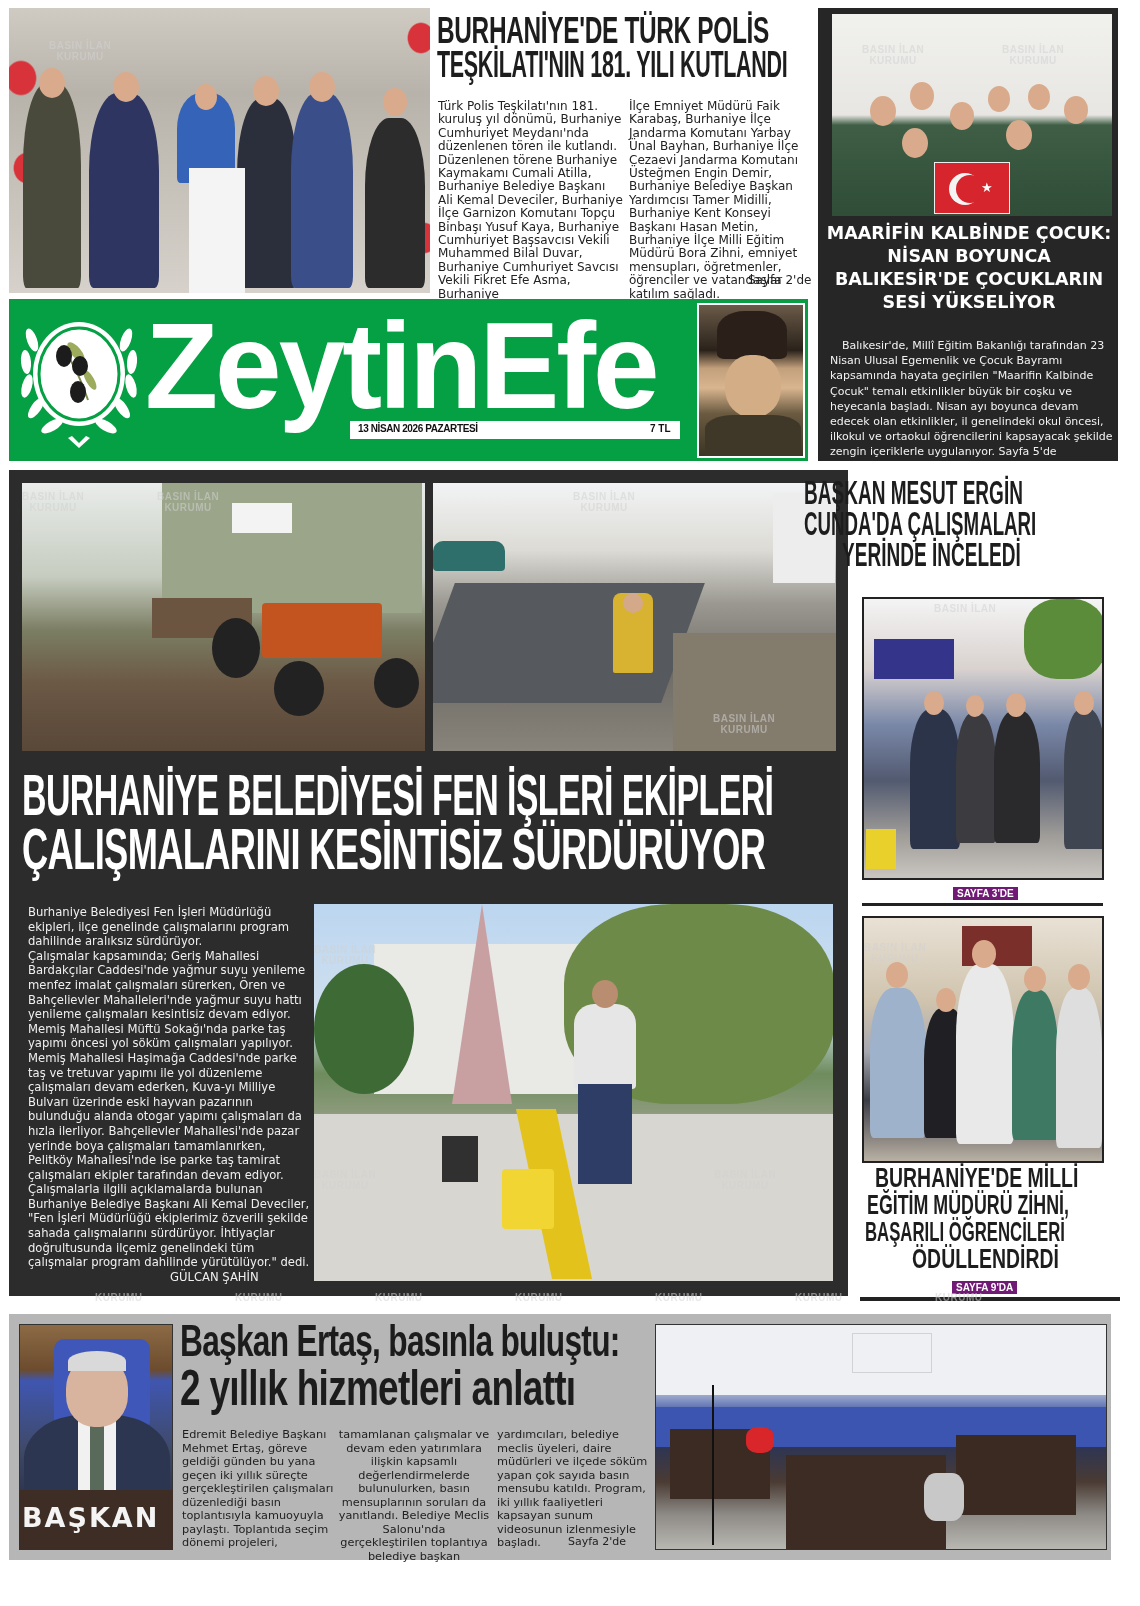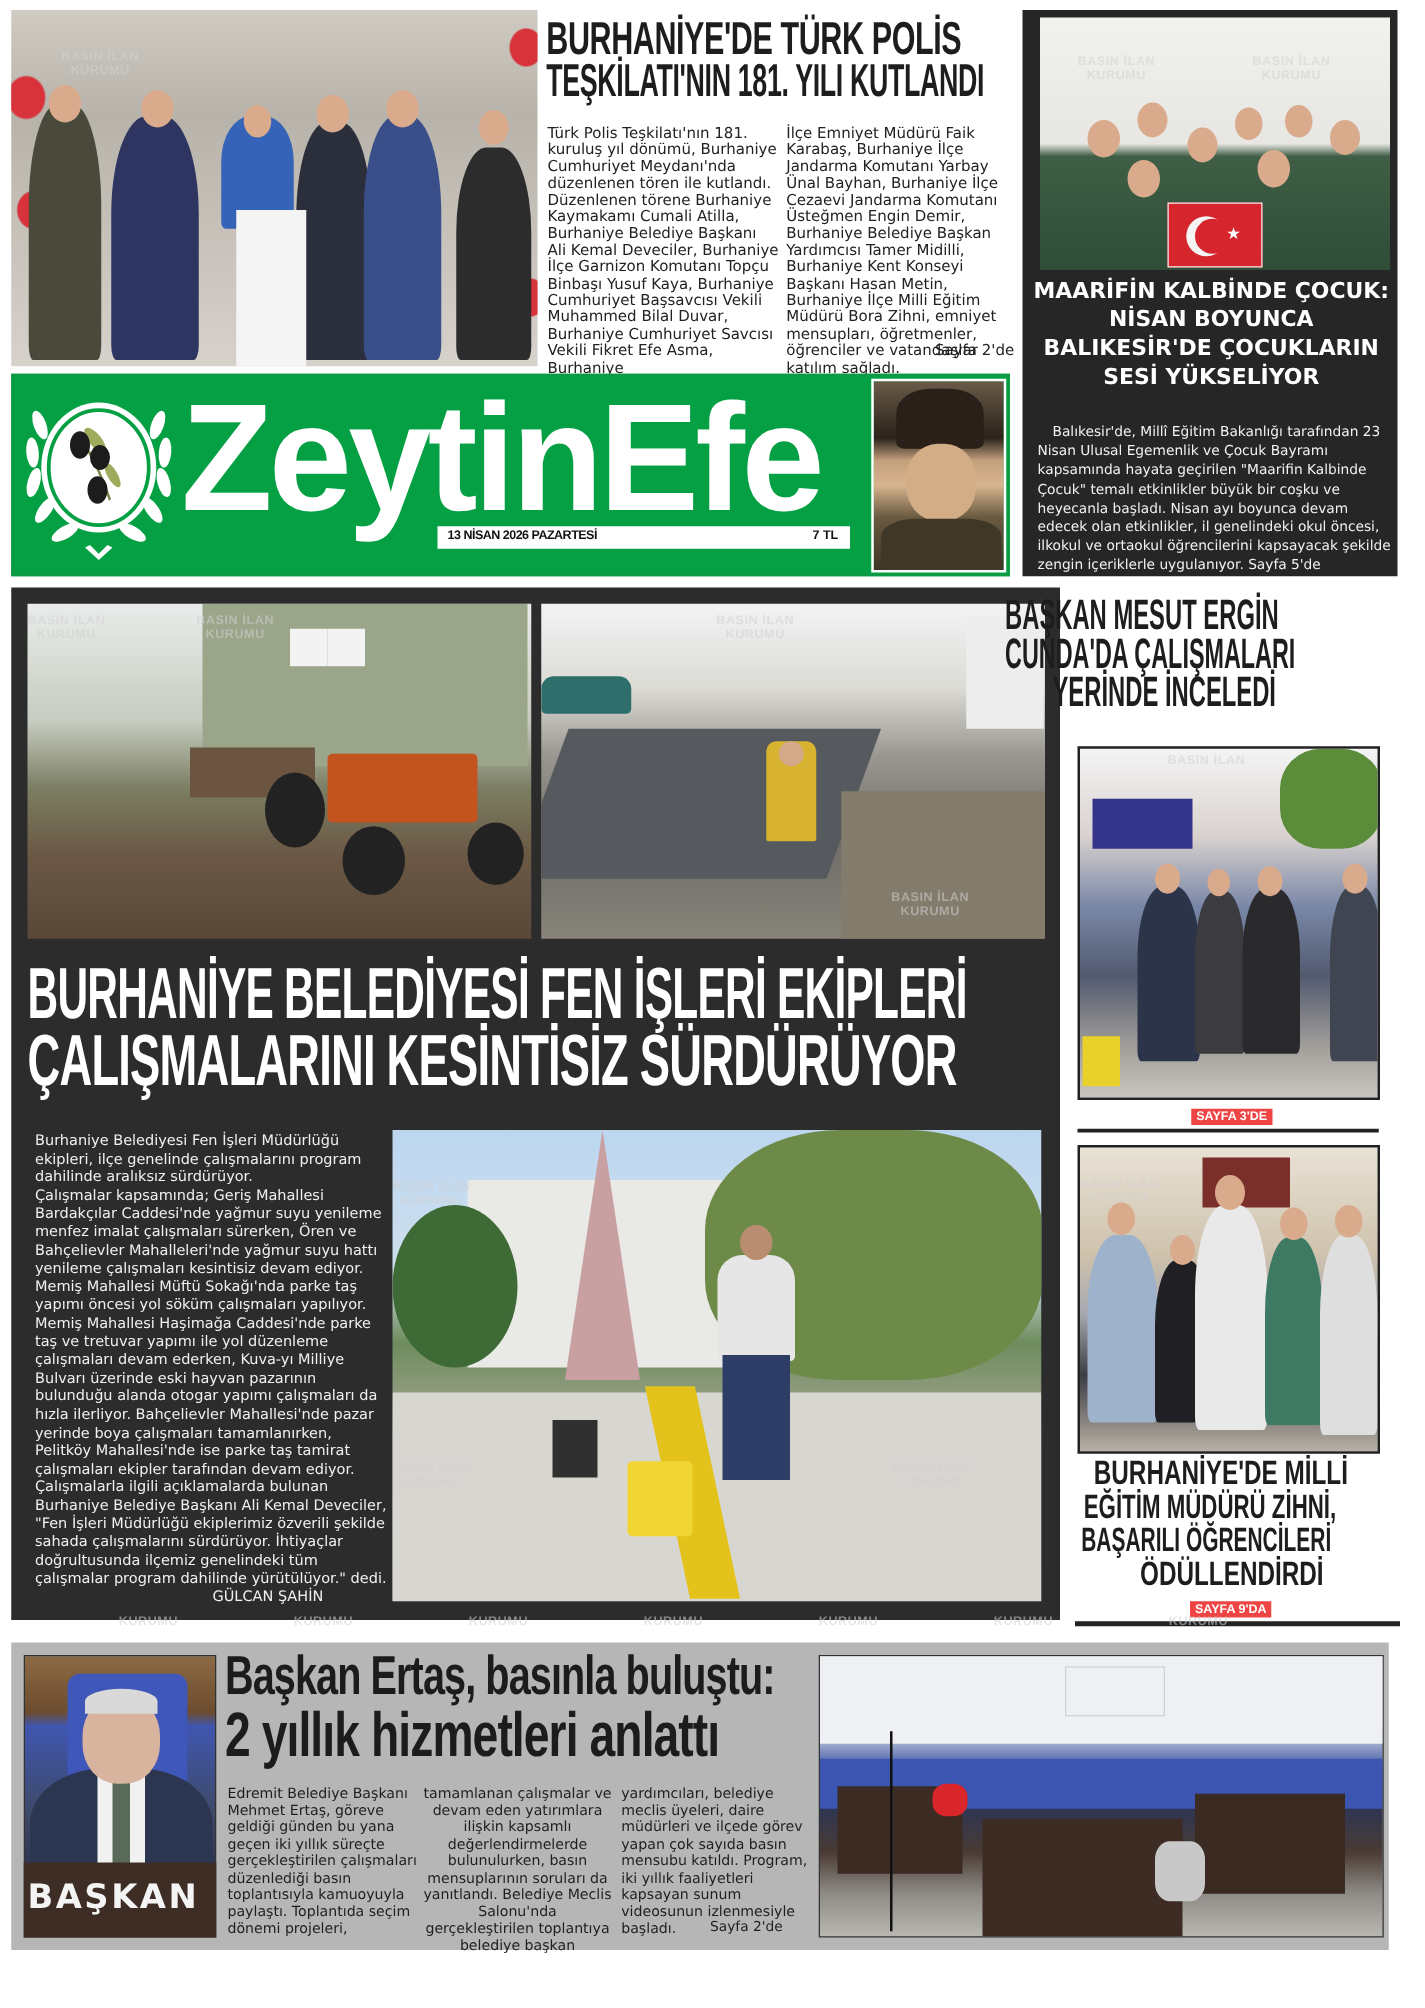--- a/index.html
+++ b/index.html
@@ -52,21 +52,21 @@
     background: linear-gradient(180deg, #f2f3f5 0%, #dcdbd5 25%, #9a9891 45%, #6f6c66 70%, #88847b 100%); }
   #work-title { left: 22px; top: 764px; width: 820px; color: #fff; }
   #work-text { left: 28px; top: 905px; width: 283px; color: #f0f0f0; font-size: 11.6px; line-height: 14.6px; }
   #work-photo-3 { left: 314px; top: 904px; width: 519px; height: 377px;
     background: linear-gradient(180deg, #bcd6f0 0%, #cfe0ee 30%, #6e8c5d 45%, #8b9a7a 55%, #cfcdc6 65%, #d9d7d1 100%); }
 
   
   #ergin-title { left: 804px; top: 475px; width: 262px; text-align: right; color: #1d1d1d; }
   #ergin-photo { left: 862px; top: 597px; width: 242px; height: 283px; border: 2px solid #222;
     background: linear-gradient(180deg, #f4f4f4 0%, #d9d2cf 25%, #7a88a8 45%, #525a70 65%, #a09d99 85%, #c9c6c2 100%); }
-  .sayfa-badge { position: absolute; background: #ef4444; color: #fff; font-size: 10px; font-weight: bold;
+  .sayfa-badge { position: absolute; background: #701a75; color: #fff; font-size: 10px; font-weight: bold;
     font-family: "Liberation Sans", sans-serif; padding: 1px 4px; }
   #ergin-rule { left: 862px; top: 903px; width: 241px; height: 3px; background: #222; }
   #milli-photo { left: 862px; top: 916px; width: 242px; height: 247px; border: 2px solid #222;
     background: linear-gradient(180deg, #e8e1d5 0%, #cfc3ad 35%, #a7a7b0 55%, #3c3c45 75%, #b9b1a4 100%); }
   #milli-title { left: 855px; top: 1165px; width: 262px; text-align: center; color: #1d1d1d; }
   #milli-rule { left: 860px; top: 1297px; width: 260px; height: 4px; background: #222; }
 
   
   #ertas-box { left: 9px; top: 1314px; width: 1102px; height: 246px; background: #b6b6b6; }
   #ertas-photo { left: 19px; top: 1324px; width: 154px; height: 226px; border: 1px solid #333;
@@ -281,21 +281,21 @@
 </div>
 <div class="abs" id="baskan-plate"></div>
 <div class="abs" id="baskan-text">BAŞKAN</div>
 
 <div class="abs" id="ertas-title">
   <div class="condx" style="font-size:44px;line-height:46px;transform:scaleX(0.72);letter-spacing:-1px;">Başkan Ertaş, basınla buluştu:</div><br>
   <div class="condx" style="font-size:50px;line-height:52px;transform:scaleX(0.74);letter-spacing:-1px;margin-top:-2px;">2 yıllık hizmetleri anlattı</div>
 </div>
 <div class="ertas-col" style="left:182px;">Edremit Belediye Başkanı Mehmet Ertaş, göreve geldiği günden bu yana geçen iki yıllık süreçte gerçekleştirilen çalışmaları düzenlediği basın toplantısıyla kamuoyuyla paylaştı. Toplantıda seçim dönemi projeleri,</div>
 <div class="ertas-col" style="left:338px;text-align:center;">tamamlanan çalışmalar ve devam eden yatırımlara ilişkin kapsamlı değerlendirmelerde bulunulurken, basın mensuplarının soruları da yanıtlandı. Belediye Meclis Salonu'nda gerçekleştirilen toplantıya belediye başkan</div>
-<div class="ertas-col" style="left:497px;">yardımcıları, belediye meclis üyeleri, daire müdürleri ve ilçede görev yapan çok sayıda basın mensubu katıldı. Program, iki yıllık faaliyetleri kapsayan sunum videosunun izlenmesiyle başladı.</div>
+<div class="ertas-col" style="left:497px;">yardımcıları, belediye meclis üyeleri, daire müdürleri ve ilçede söküm yapan çok sayıda basın mensubu katıldı. Program, iki yıllık faaliyetleri kapsayan sunum videosunun izlenmesiyle başladı.</div>
 <div class="abs" style="left:568px;top:1535px;font-size:11px;color:#1e1e1e;">Sayfa 2'de</div>
 
 <div class="photo" id="ertas-photo-2">
   <div class="abs" style="left:0;top:0;width:452px;height:70px;background:#eef0f3;"></div>
   <div class="abs" style="left:0;top:82px;width:452px;height:40px;background:#3b55b0;"></div>
   <div class="abs" style="left:14px;top:104px;width:100px;height:70px;background:#3b2b22;"></div>
   <div class="abs" style="left:130px;top:130px;width:160px;height:96px;background:#3c2c24;"></div>
   <div class="abs" style="left:300px;top:110px;width:120px;height:80px;background:#3a2a22;"></div>
   <div class="abs" style="left:90px;top:102px;width:28px;height:26px;background:#d8262a;border-radius:40%;"></div>
   <div class="abs" style="left:268px;top:148px;width:40px;height:48px;background:#c8c8c8;border-radius:30%;"></div>

